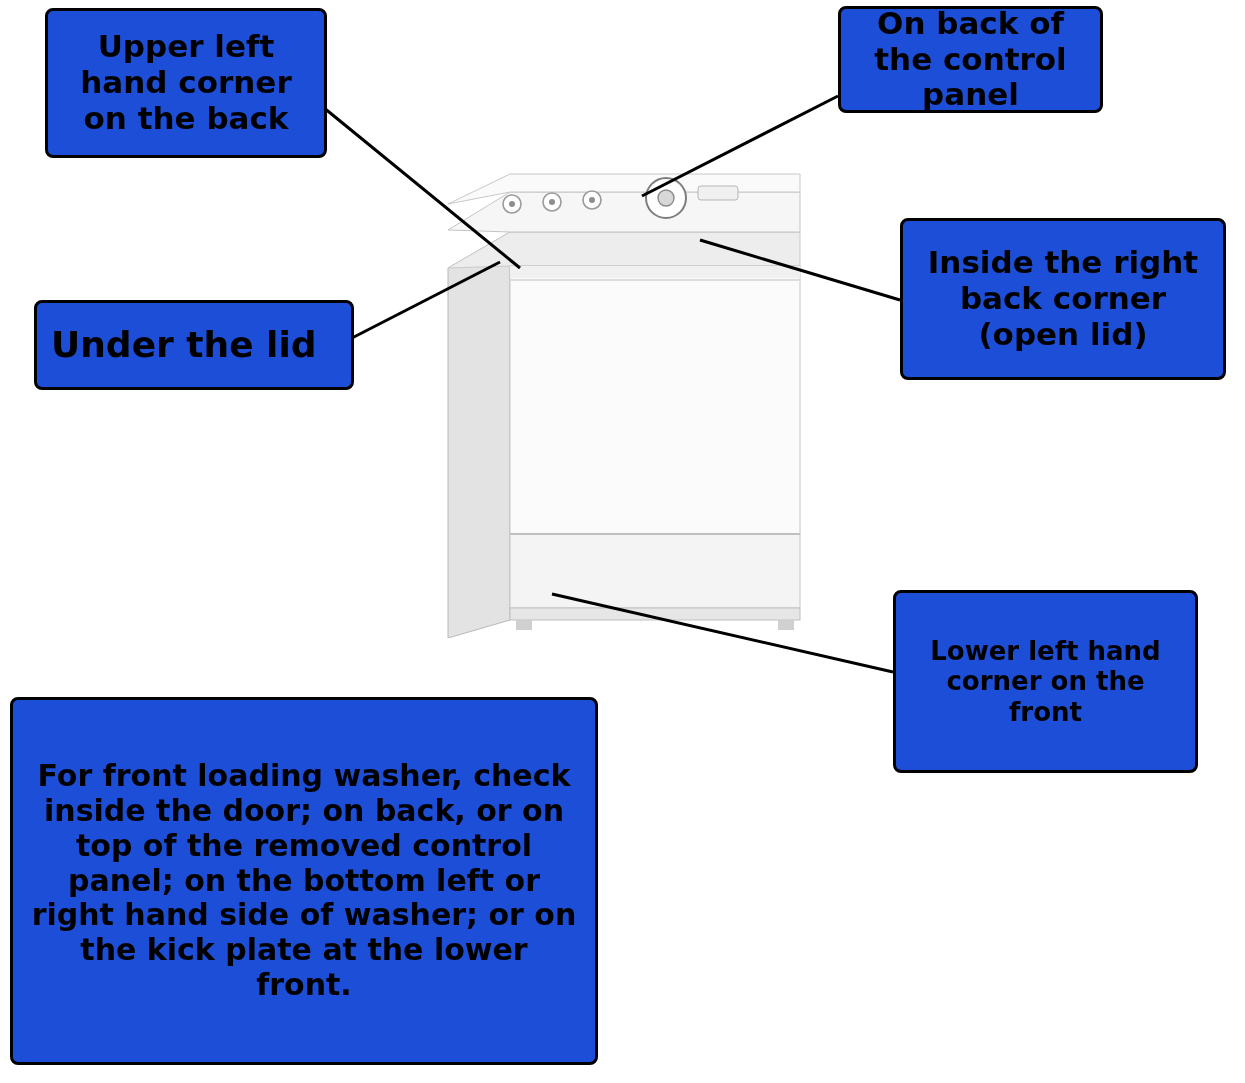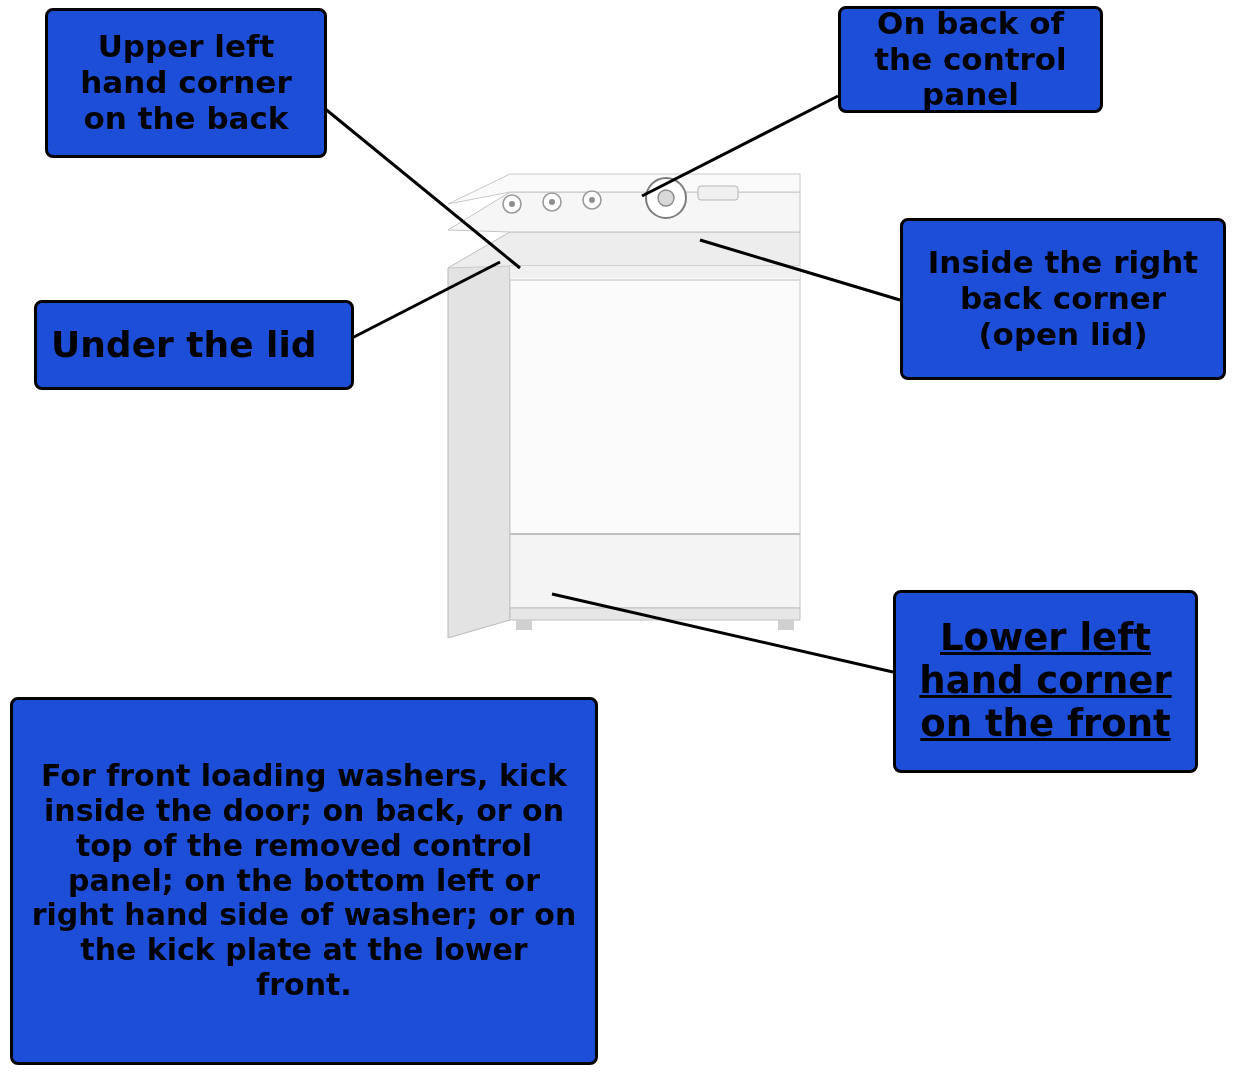--- a/index.html
+++ b/index.html
@@ -28,21 +28,21 @@
     font-weight: bold;
     color: #000000;
     line-height: 1.16;
     padding: 6px 14px;
     z-index: 3;
   }
   #callout-upper-left  { left: 45px;  top: 8px;    width: 282px; height: 150px; font-size: 31px; }
   #callout-control-panel { left: 838px; top: 6px;  width: 265px; height: 107px; font-size: 31px; }
   #callout-under-lid   { left: 34px;  top: 300px;  width: 320px; height: 90px;  font-size: 36px; }
   #callout-right-back  { left: 900px; top: 218px;  width: 326px; height: 162px; font-size: 31px; }
-  #callout-lower-left  { left: 893px; top: 590px;  width: 305px; height: 183px; font-size: 37px; text-decoration: underline; }
+  #callout-lower-left  { left: 893px; top: 590px;  width: 305px; height: 183px; font-size: 26px; }
   #callout-front-load  { left: 10px;  top: 697px;  width: 588px; height: 368px; font-size: 30px; padding: 10px 18px;}
 
   .svg-layer {
     position: absolute;
     left: 0; top: 0;
     width: 1245px;
     height: 1083px;
     z-index: 2;
   }
   #washer-image {
@@ -116,16 +116,16 @@
 
   <div class="callout" id="callout-right-back">
     <span>Inside the right back corner (open lid)</span>
   </div>
 
   <div class="callout" id="callout-lower-left">
     <span>Lower left hand corner on the front</span>
   </div>
 
   <div class="callout" id="callout-front-load">
-    <span>For front loading washers, kick inside the door; on back, or on top of the removed control panel; on the bottom left or right hand side of washer; or on the kick plate at the lower front.</span>
+    <span>For front loading washer, check inside the door; on back, or on top of the removed control panel; on the bottom left or right hand side of washer; or on the kick plate at the lower front.</span>
   </div>
 
 </div>
 
 </body></html>

